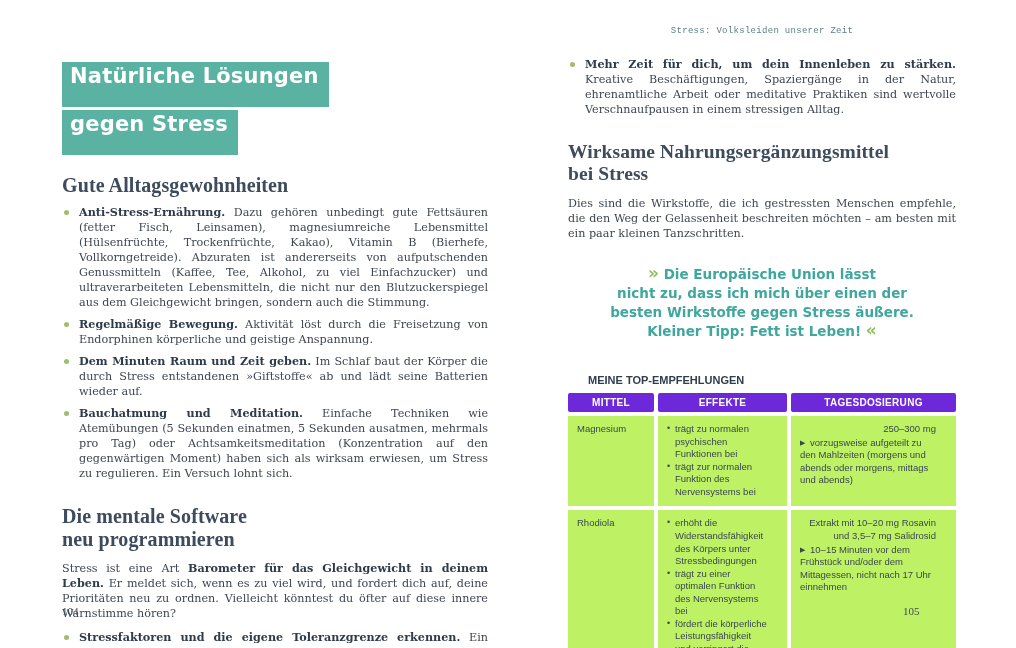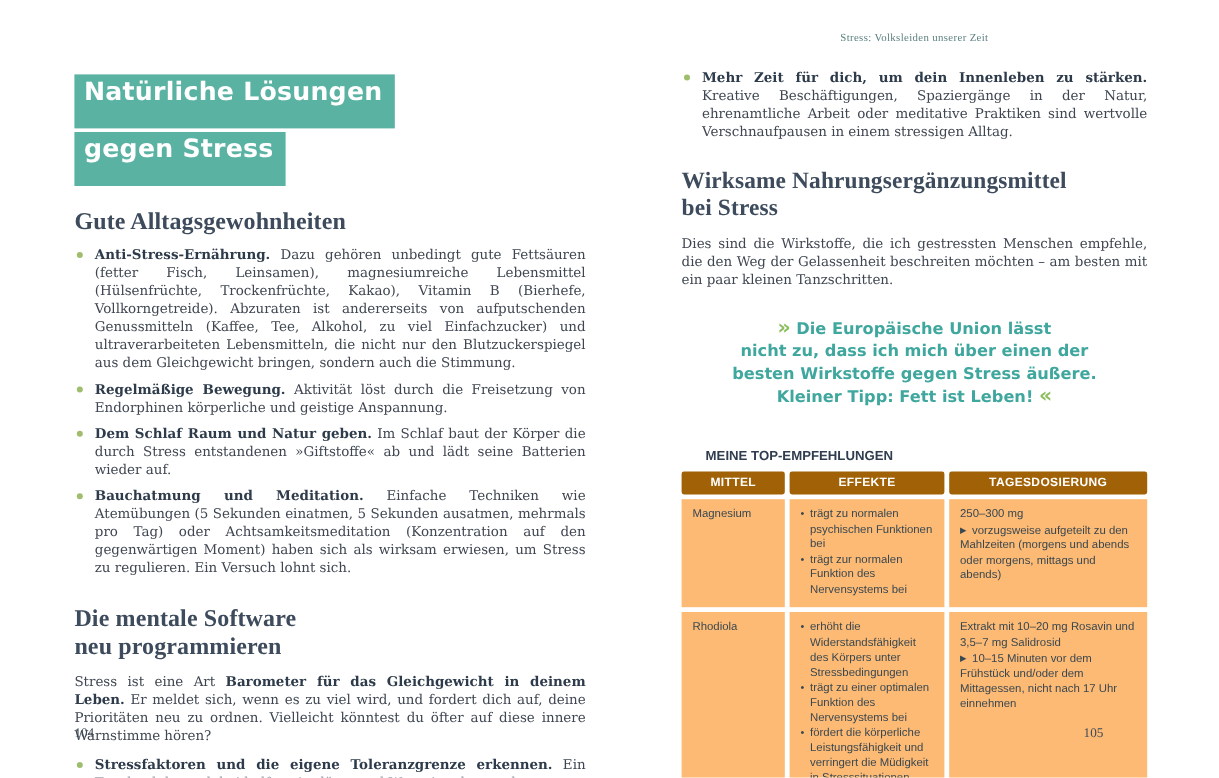--- a/index.html
+++ b/index.html
@@ -34,51 +34,51 @@
   .dot{
     position:absolute;left:2px;top:5px;width:5px;height:5px;border-radius:50%;
     background:#a0bd6e;
   }
   .lead{font-weight:bold;color:#2e3b4a;}
   .para{font-size:11.2px;line-height:1.34;text-align:justify;margin:11px 0 0 0;}
   .b{font-weight:bold;color:#2e3b4a;}
 
   
   .running-header{
-    font-family:Liberation Serif, serif;font-size:9px;color:#5e8181;
+    font-family:Liberation Mono, monospace;font-size:9px;color:#5e8181;
     text-align:center;letter-spacing:.3px;margin-bottom:21px;
   }
   .quote{
     margin:24px auto 0 auto;width:352px;text-align:center;
     font-family:"DejaVu Sans", sans-serif;font-weight:bold;
     color:#3fa79e;font-size:13.5px;line-height:1.42;
   }
   .qmark{color:#8cbd5e;font-size:17px;line-height:1;}
   .table-label{
     margin-top:33px;
     font-family:"Liberation Sans", sans-serif;font-weight:bold;
     font-size:11px;color:#2f3d4e;letter-spacing:0px;padding-left:20px;
   }
   .supp-table{
     margin-top:7px;display:grid;grid-template-columns:86px 129px 1fr;
     gap:4px;background:#ffffff;
     font-family:"Liberation Sans", sans-serif;
   }
   .th{
-    background:#a16207;color:#ffffff;font-weight:bold;font-size:10px;
+    background:#6d28d9;color:#ffffff;font-weight:bold;font-size:10px;
     text-align:center;padding:4px 16px;letter-spacing:.3px;border-radius:2px;
   }
   .td{
-    background:#fdba74;color:#394750;font-size:9.5px;line-height:1.32;
-    padding:7px 8px 8px 9px;
+    background:#bef264;color:#394750;font-size:9.5px;line-height:1.32;
+    padding:7px 20px 8px 9px;
   }
   .eff{position:relative;padding-left:8px;}
   .eff-mark{position:absolute;left:0;top:0;font-size:9px;}
   .arrow{font-size:7px;vertical-align:1px;margin-right:2px;}
-  .dose-main{margin-bottom:1px;}
+  .dose-main{margin-bottom:1px;text-align:right;}
 
   
   .pageno{
     position:absolute;top:605px;
     font-family:Liberation Serif, serif;font-size:11px;color:#3e4a59;
   }
   .pageno-left{left:62px;}
   .pageno-right{left:903px;}
 </style>
 </head>
@@ -99,21 +99,21 @@
       <span class="lead">Anti-Stress-Ernährung.</span>
       <span>Dazu gehören unbedingt gute Fettsäuren (fetter Fisch, Leinsamen), magnesiumreiche Lebensmittel (Hülsenfrüchte, Trockenfrüchte, Kakao), Vitamin B (Bierhefe, Vollkorngetreide). Abzuraten ist andererseits von aufputschenden Genussmitteln (Kaffee, Tee, Alkohol, zu viel Einfachzucker) und ultraverarbeiteten Lebensmitteln, die nicht nur den Blutzuckerspiegel aus dem Gleichgewicht bringen, sondern auch die Stimmung.</span>
     </div>
     <div class="bullet">
       <span class="dot"></span>
       <span class="lead">Regelmäßige Bewegung.</span>
       <span>Aktivität löst durch die Freisetzung von Endorphinen körperliche und geistige Anspannung.</span>
     </div>
     <div class="bullet">
       <span class="dot"></span>
-      <span class="lead">Dem Schlaf Raum und Natur geben.</span>
+      <span class="lead">Dem Minuten Raum und Zeit geben.</span>
       <span>Im Schlaf baut der Körper die durch Stress entstandenen »Giftstoffe« ab und lädt seine Batterien wieder auf.</span>
     </div>
     <div class="bullet">
       <span class="dot"></span>
       <span class="lead">Bauchatmung und Meditation.</span>
       <span>Einfache Techniken wie Atemübungen (5 Sekunden einatmen, 5 Sekunden ausatmen, mehrmals pro Tag) oder Achtsamkeitsmeditation (Konzentration auf den gegenwärtigen Moment) haben sich als wirksam erwiesen, um Stress zu regulieren. Ein Versuch lohnt sich.</span>
     </div>
   </div>
 
   <div class="mt-sec2">

